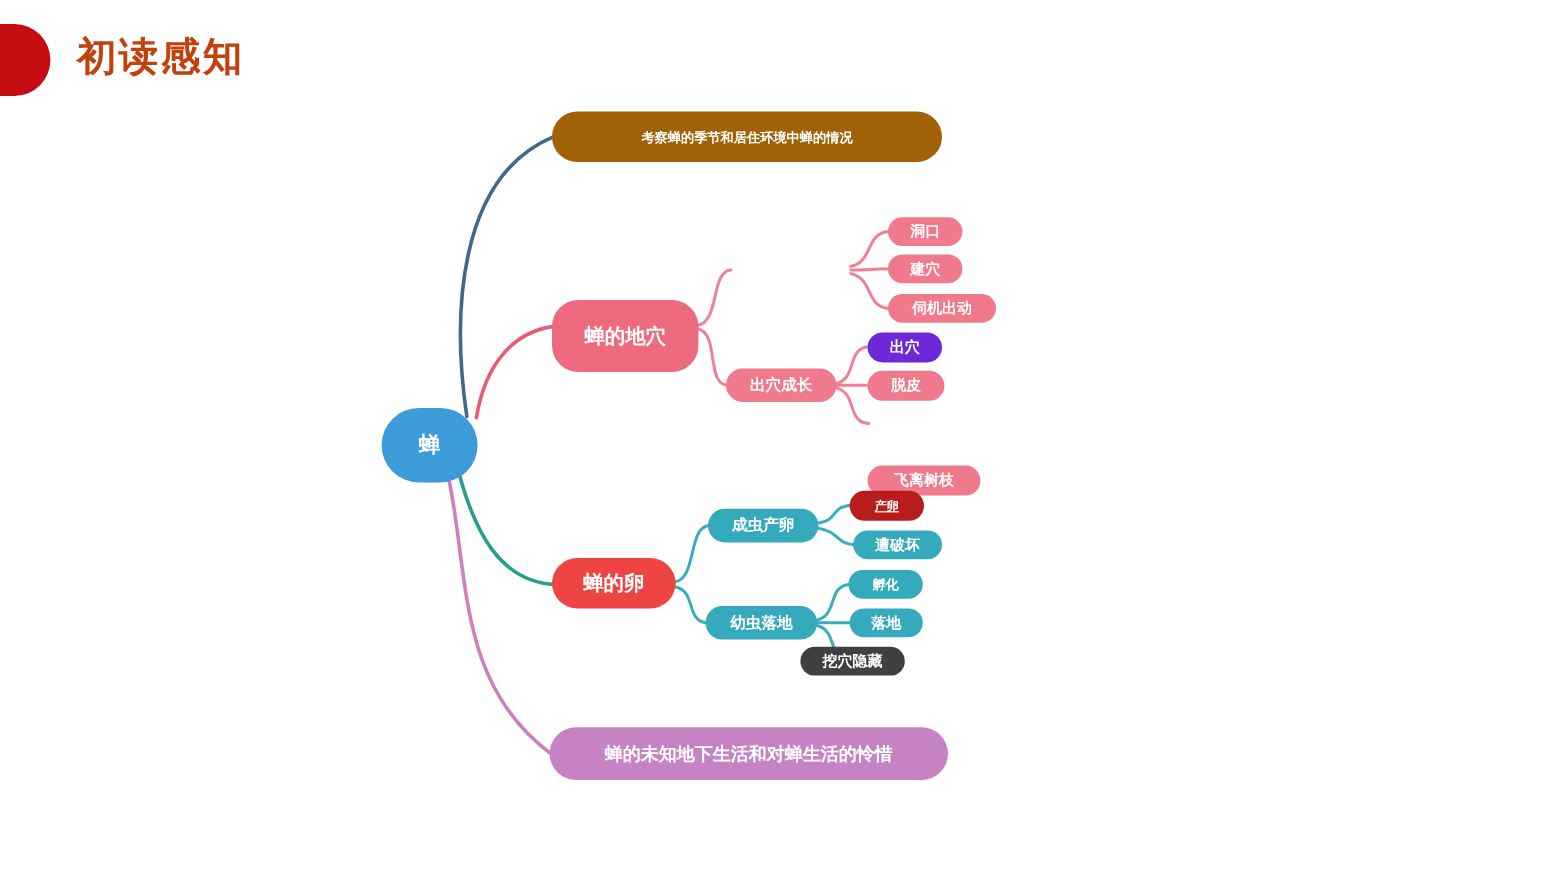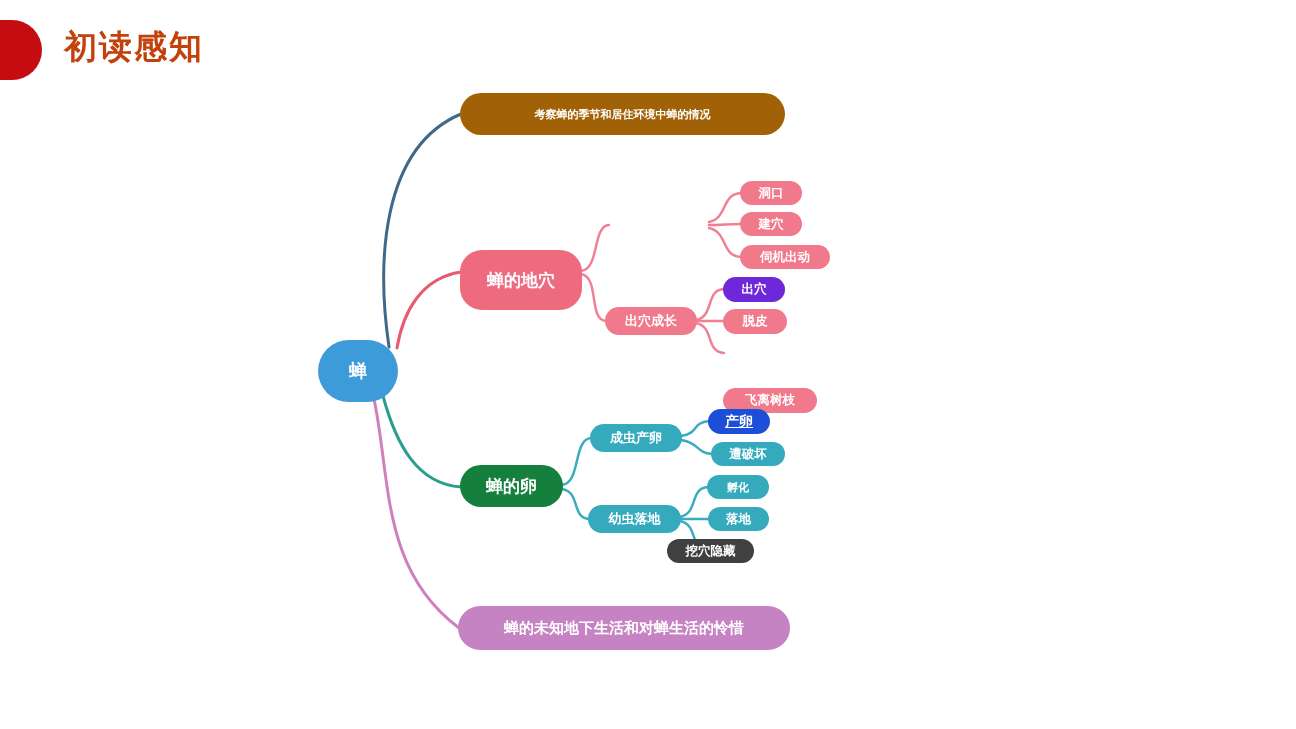--- a/index.html
+++ b/index.html
@@ -26,23 +26,23 @@
   .n-b1     { left:460px; top:93px;  width:325px; height:42px; border-radius:21px; background:#a16207; font-size:11px; }
   .n-b2     { left:460px; top:250px; width:122px; height:60px; border-radius:22px; background:#ed6a7f; font-size:17px; }
   .n-b2s1   { left:608px; top:203px; width:102px; height:44px; border-radius:22px; background:#f0798c; font-size:13px; line-height:1.3; }
   .n-b2s1c1 { left:740px; top:181px; width:62px;  height:24px; border-radius:12px; background:#f0798c; font-size:12.5px; }
   .n-b2s1c2 { left:740px; top:212px; width:62px;  height:24px; border-radius:12px; background:#f0798c; font-size:12.5px; }
   .n-b2s1c3 { left:740px; top:245px; width:90px;  height:24px; border-radius:12px; background:#f0798c; font-size:12.5px; }
   .n-b2s2   { left:605px; top:307px; width:92px;  height:28px; border-radius:14px; background:#f0798c; font-size:13px; }
   .n-b2s2c1 { left:723px; top:277px; width:62px;  height:25px; border-radius:12.5px; background:#6d28d9; font-size:12.5px; }
   .n-b2s2c2 { left:723px; top:309px; width:64px;  height:25px; border-radius:12.5px; background:#f0798c; font-size:12.5px; }
   .n-b2s2c3 { left:723px; top:341px; width:94px;  height:25px; border-radius:12.5px; background:#f0798c; font-size:12.5px;margin-top:47px; }
-  .n-b3     { left:460px; top:465px; width:103px; height:42px; border-radius:21px; background:#15803d; font-size:17px; }
+  .n-b3     { left:460px; top:465px; width:103px; height:42px; border-radius:21px; background:#ef4444; font-size:17px; }
   .n-b3s1   { left:590px; top:424px; width:92px;  height:28px; border-radius:14px; background:#35aabd; font-size:13px; }
-  .n-b3s1c1 { left:708px; top:409px; width:62px;  height:25px; border-radius:12.5px; background:#1d4ed8; font-size:14px;text-decoration:underline; }
+  .n-b3s1c1 { left:708px; top:409px; width:62px;  height:25px; border-radius:12.5px; background:#b91c1c; font-size:10px;text-decoration:underline; }
   .n-b3s1c2 { left:711px; top:442px; width:74px;  height:24px; border-radius:12px; background:#35aabd; font-size:12.5px; }
   .n-b3s2   { left:588px; top:505px; width:93px;  height:28px; border-radius:14px; background:#35aabd; font-size:13px; }
   .n-b3s2c1 { left:707px; top:475px; width:62px;  height:24px; border-radius:12px; background:#35aabd; font-size:11px; }
   .n-b3s2c2 { left:708px; top:507px; width:61px;  height:24px; border-radius:12px; background:#35aabd; font-size:12.5px; }
   .n-b3s2c3 { left:667px; top:539px; width:87px;  height:24px; border-radius:12px; background:#404040; font-size:12.5px; }
   .n-b4     { left:458px; top:606px; width:332px; height:44px; border-radius:22px; background:#c683c3; font-size:15px; }
 </style>
 </head>
 <body>
 

